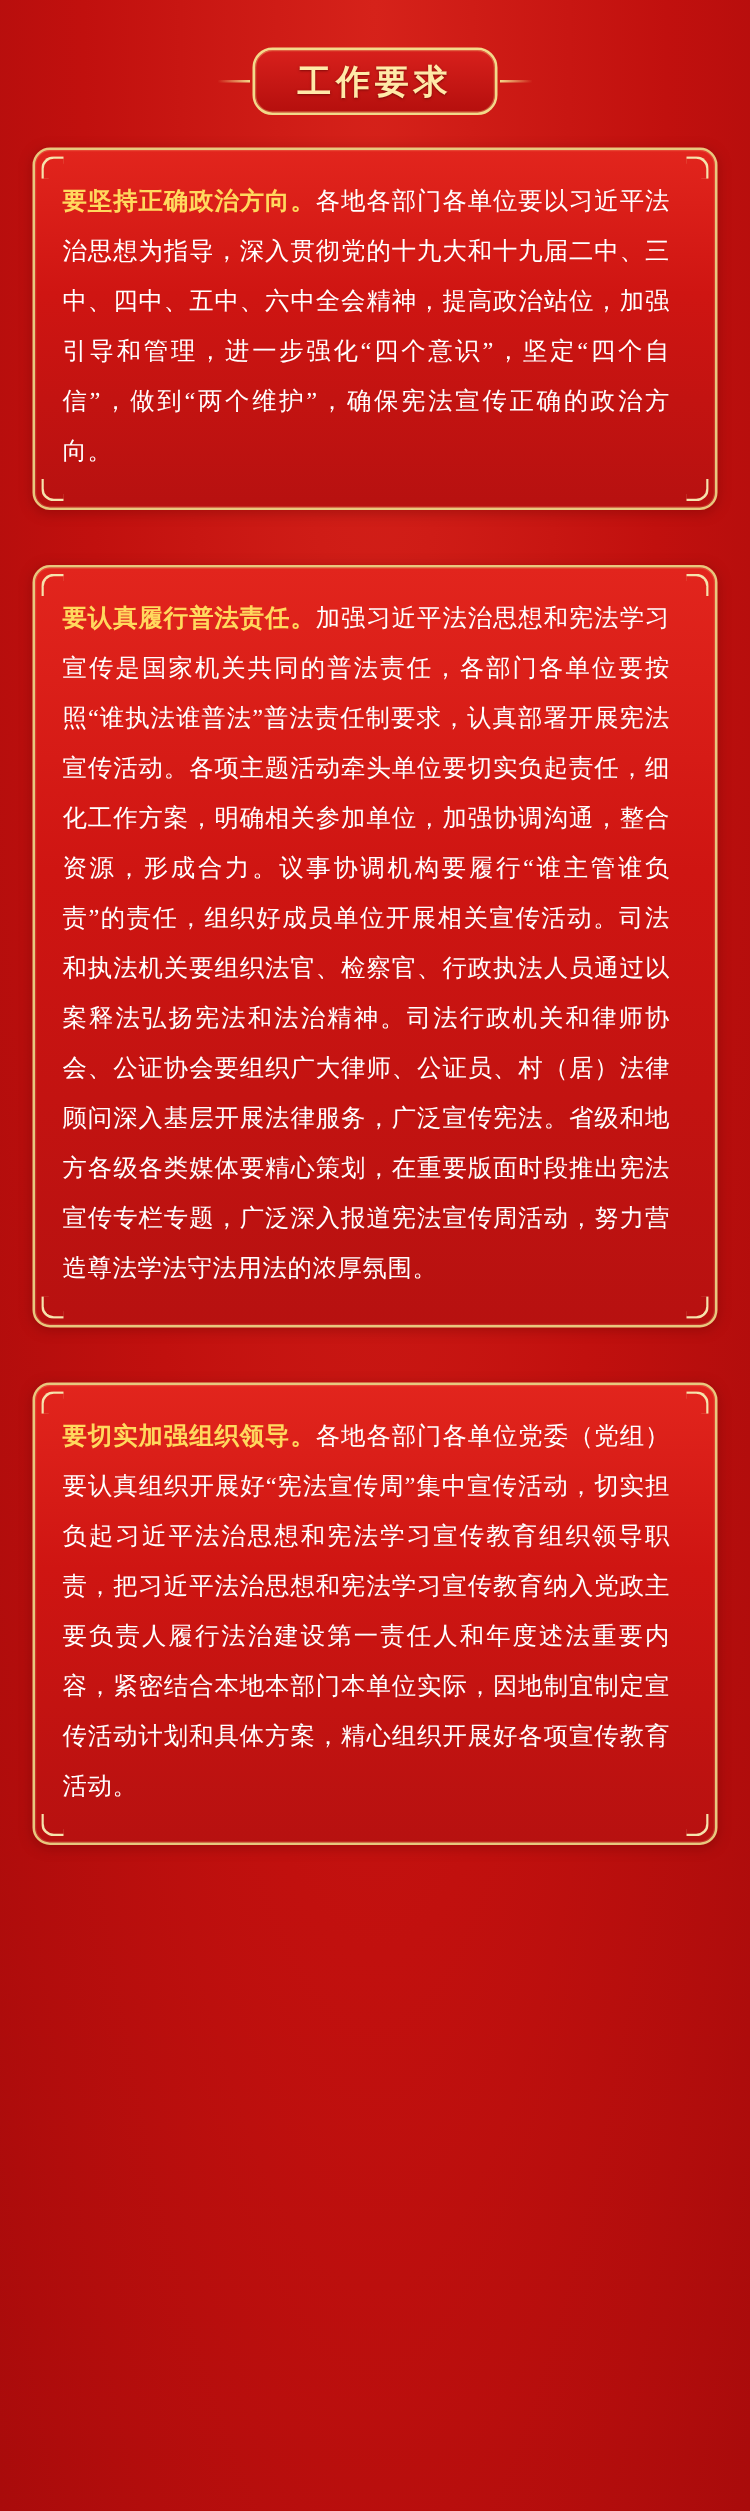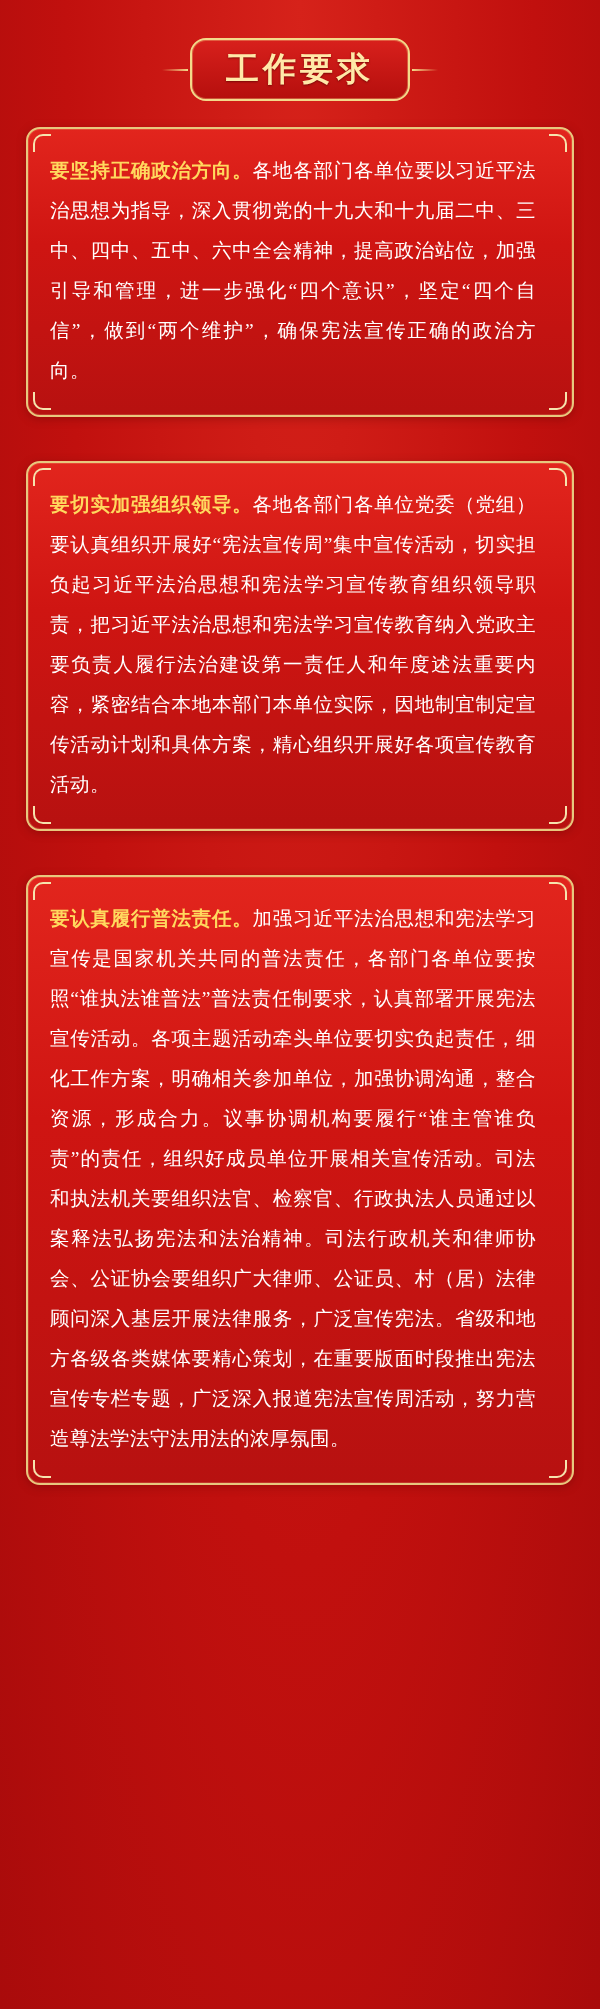--- a/index.html
+++ b/index.html
@@ -32,21 +32,21 @@
     display: inline-flex;
     align-items: center;
     justify-content: center;
     padding: 7px 34px;
     border: 2px solid #f3d98a;
     border-radius: 16px;
     background: linear-gradient(180deg, #d8201c 0%, #b50f0d 100%);
     box-shadow: 0 0 0 1px rgba(243,217,138,.35) inset;
   }
   .banner-title {
-    font-size: 33px;
+    font-size: 27px;
     font-weight: bold;
     letter-spacing: 4px;
     color: #ffe9a8;
     text-shadow: 0 1px 2px rgba(80,0,0,.6);
     white-space: nowrap;
   }
   .banner::before,
   .banner::after {
     content: "";
     position: absolute;
@@ -115,24 +115,24 @@
     <span class="corner bl"></span>
     <span class="corner br"></span>
     <p class="para"><span class="lead">要坚持正确政治方向。</span><span>各地各部门各单位要以习近平法治思想为指导，深入贯彻党的十九大和十九届二中、三中、四中、五中、六中全会精神，提高政治站位，加强引导和管理，进一步强化“四个意识”，坚定“四个自信”，做到“两个维护”，确保宪法宣传正确的政治方向。</span></p>
   </div>
 
   <div class="card">
     <span class="corner tl"></span>
     <span class="corner tr"></span>
     <span class="corner bl"></span>
     <span class="corner br"></span>
-    <p class="para"><span class="lead">要切实加强组织领导。</span><span>各地各部门各单位党委（党组）要认真组织开展好“宪法宣传周”集中宣传活动，切实担负起习近平法治思想和宪法学习宣传教育组织领导职责，把习近平法治思想和宪法学习宣传教育纳入党政主要负责人履行法治建设第一责任人和年度述法重要内容，紧密结合本地本部门本单位实际，因地制宜制定宣传活动计划和具体方案，精心组织开展好各项宣传教育活动。</span></p>
+    <p class="para"><span class="lead">要认真履行普法责任。</span><span>加强习近平法治思想和宪法学习宣传是国家机关共同的普法责任，各部门各单位要按照“谁执法谁普法”普法责任制要求，认真部署开展宪法宣传活动。各项主题活动牵头单位要切实负起责任，细化工作方案，明确相关参加单位，加强协调沟通，整合资源，形成合力。议事协调机构要履行“谁主管谁负责”的责任，组织好成员单位开展相关宣传活动。司法和执法机关要组织法官、检察官、行政执法人员通过以案释法弘扬宪法和法治精神。司法行政机关和律师协会、公证协会要组织广大律师、公证员、村（居）法律顾问深入基层开展法律服务，广泛宣传宪法。省级和地方各级各类媒体要精心策划，在重要版面时段推出宪法宣传专栏专题，广泛深入报道宪法宣传周活动，努力营造尊法学法守法用法的浓厚氛围。</span></p>
   </div>
 
   <div class="card">
     <span class="corner tl"></span>
     <span class="corner tr"></span>
     <span class="corner bl"></span>
     <span class="corner br"></span>
-    <p class="para"><span class="lead">要认真履行普法责任。</span><span>加强习近平法治思想和宪法学习宣传是国家机关共同的普法责任，各部门各单位要按照“谁执法谁普法”普法责任制要求，认真部署开展宪法宣传活动。各项主题活动牵头单位要切实负起责任，细化工作方案，明确相关参加单位，加强协调沟通，整合资源，形成合力。议事协调机构要履行“谁主管谁负责”的责任，组织好成员单位开展相关宣传活动。司法和执法机关要组织法官、检察官、行政执法人员通过以案释法弘扬宪法和法治精神。司法行政机关和律师协会、公证协会要组织广大律师、公证员、村（居）法律顾问深入基层开展法律服务，广泛宣传宪法。省级和地方各级各类媒体要精心策划，在重要版面时段推出宪法宣传专栏专题，广泛深入报道宪法宣传周活动，努力营造尊法学法守法用法的浓厚氛围。</span></p>
+    <p class="para"><span class="lead">要切实加强组织领导。</span><span>各地各部门各单位党委（党组）要认真组织开展好“宪法宣传周”集中宣传活动，切实担负起习近平法治思想和宪法学习宣传教育组织领导职责，把习近平法治思想和宪法学习宣传教育纳入党政主要负责人履行法治建设第一责任人和年度述法重要内容，紧密结合本地本部门本单位实际，因地制宜制定宣传活动计划和具体方案，精心组织开展好各项宣传教育活动。</span></p>
   </div>
 
 </div>
 
 </body></html>

